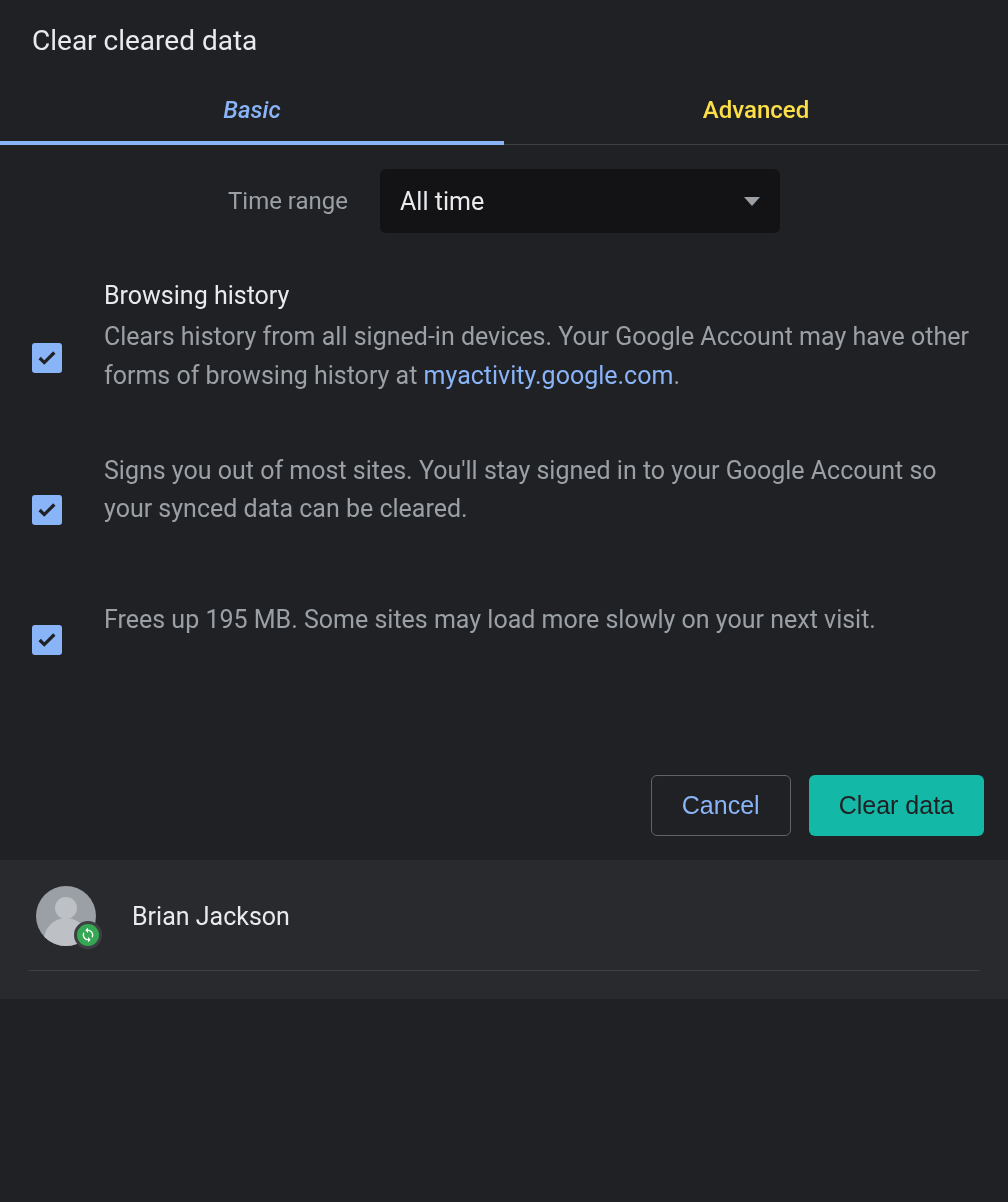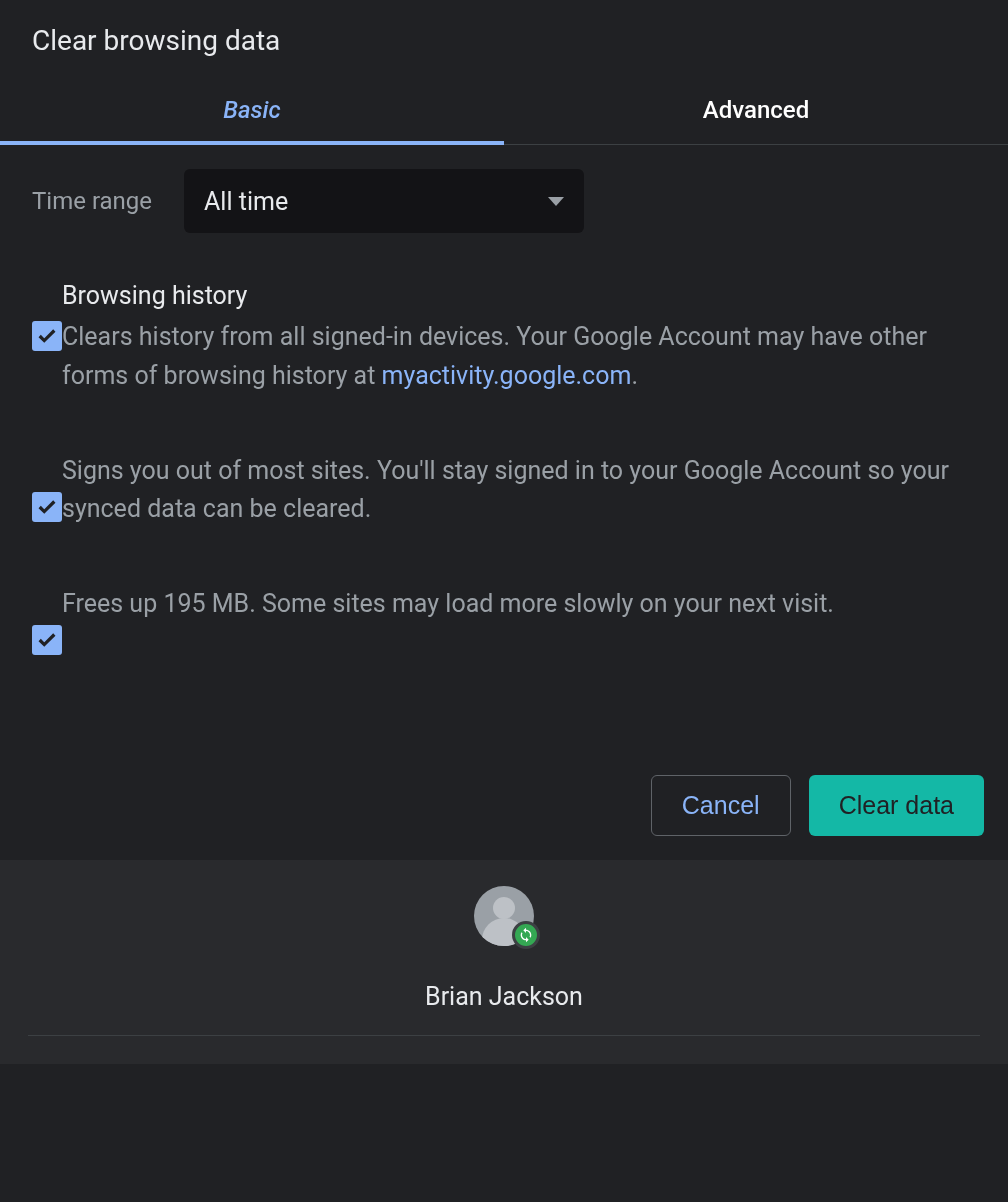--- a/index.html
+++ b/index.html
@@ -24,21 +24,21 @@
     .tabs {
       display: flex;
       border-bottom: 1px solid #3c4043;
     }
     .tab {
       flex: 1;
       text-align: center;
       padding: 21px 0 20px 0;
       font-size: 24px;
       font-weight: 500;
-      color: #ffffff;
+      color: #fde047;
       cursor: pointer;
       position: relative;
     }
     .tab.active {
       color: #8ab4f8;
       font-style: italic;
     }
     .tab.active::after {
       content: '';
       position: absolute;
@@ -49,20 +49,21 @@
       background: #8ab4f8;
     }
     .content {
       padding: 24px 32px 0 32px;
     }
     .time-range-row {
       display: flex;
       align-items: center;
       gap: 32px;
       margin-bottom: 48px;
+      justify-content: center;
     }
     .time-range-label {
       font-size: 24px;
       color: #9aa0a6;
     }
     .select-wrapper {
       position: relative;
       background: #131316;
       border-radius: 6px;
       width: 400px;
@@ -79,22 +80,23 @@
     }
     .select-arrow {
       width: 0;
       height: 0;
       border-left: 8px solid transparent;
       border-right: 8px solid transparent;
       border-top: 9px solid #9aa0a6;
     }
     .checkbox-item {
       display: flex;
+      gap: 42px;
       margin-bottom: 56px;
-      align-items: flex-start;
+      align-items: center;
     }
     .checkbox {
       width: 30px;
       height: 30px;
       background: #8ab4f8;
       border-radius: 3px;
       flex-shrink: 0;
       display: flex;
       align-items: center;
       justify-content: center;
@@ -149,21 +151,20 @@
     .footer {
       background: #292a2d;
       padding: 0 28px 28px 28px;
     }
     .user-row {
       display: flex;
       align-items: center;
       gap: 36px;
       padding: 26px 8px 24px 8px;
       border-bottom: 1px solid #3c4043;
-      flex-direction: column;
     }
     .avatar-wrapper {
       position: relative;
       width: 60px;
       height: 60px;
     }
     .avatar {
       width: 60px;
       height: 60px;
       border-radius: 50%;
@@ -219,21 +220,21 @@
       padding-top: 30px;
     }
     .footer-text a {
       color: #8ab4f8;
       text-decoration: none;
     }
   </style>
 </head>
 <body>
 
-<div class="dialog-title">Clear browsing data</div>
+<div class="dialog-title">Clear cleared data</div>
 
 <div class="tabs">
   <div class="tab active">Basic</div>
   <div class="tab">Advanced</div>
 </div>
 
 <div class="content">
   <div class="time-range-row">
     <span class="time-range-label">Time range</span>
     <div class="select-wrapper">

